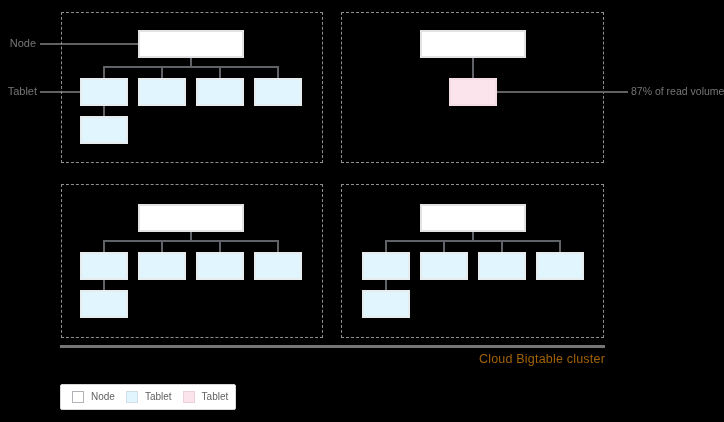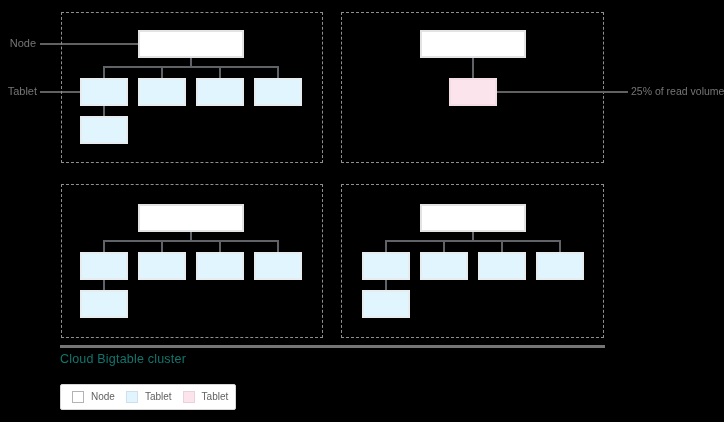--- a/index.html
+++ b/index.html
@@ -15,22 +15,22 @@
   .box.node{background:#ffffff;border:2px solid #e3e3e3;}
   .box.tablet{background:#e1f5fe;border:2px solid #e7edef;}
   .box.hot{background:#fce4ec;border:2px solid #f3dce3;}
   .cline{position:absolute;background:#5f6368;}
   .pline{position:absolute;background:#616161;}
   .side-label{
     position:absolute;color:#757575;font-size:11px;line-height:13px;white-space:nowrap;
   }
   .cluster-line{position:absolute;left:60px;top:345px;width:545px;height:3px;background:#757575;}
   .cluster-label{
-    position:absolute;left:60px;top:352px;width:545px;text-align:left;
-    color:#0f766e;font-size:12.5px;font-weight:500;letter-spacing:.2px;
+    position:absolute;left:60px;top:352px;width:545px;text-align:right;
+    color:#a16207;font-size:12.5px;font-weight:500;letter-spacing:.2px;
   }
   .legend{
     position:absolute;left:60px;top:384px;width:176px;height:26px;background:#ffffff;
     border:1px solid #d6d6d6;border-radius:2px;display:flex;align-items:center;
     padding-left:11px;gap:11px;
   }
   .legend-item{display:flex;align-items:center;gap:7px;}
   .swatch{width:12px;height:12px;flex:0 0 auto;}
   .swatch.sw-node{background:#ffffff;border:1px solid #b0b4b8;}
   .swatch.sw-tablet{background:#e1f5fe;border:1px solid #cfe0ea;}
@@ -64,21 +64,21 @@
   <div class="box tablet" style="left:138px;top:78px;width:48px;height:28px;"></div>
   <div class="box tablet" style="left:196px;top:78px;width:48px;height:28px;"></div>
   <div class="box tablet" style="left:254px;top:78px;width:48px;height:28px;"></div>
   <div class="cline" style="left:103px;top:106px;width:2px;height:10px;"></div>
   <div class="box tablet" style="left:80px;top:116px;width:48px;height:28px;"></div>
 
   <div class="box node" style="left:420px;top:30px;width:106px;height:28px;"></div>
   <div class="cline" style="left:472px;top:58px;width:2px;height:20px;"></div>
   <div class="box hot" style="left:449px;top:78px;width:48px;height:28px;"></div>
   <div class="pline" style="left:497px;top:91px;width:131px;height:2px;"></div>
-  <div class="side-label" style="left:631px;top:85px;font-size:10.5px;">25% of read volume</div>
+  <div class="side-label" style="left:631px;top:85px;font-size:10.5px;">87% of read volume</div>
 
   <div class="box node" style="left:138px;top:204px;width:106px;height:28px;"></div>
   <div class="cline" style="left:190px;top:232px;width:2px;height:10px;"></div>
   <div class="cline" style="left:103px;top:240px;width:176px;height:2px;"></div>
   <div class="cline" style="left:103px;top:240px;width:2px;height:12px;"></div>
   <div class="cline" style="left:161px;top:240px;width:2px;height:12px;"></div>
   <div class="cline" style="left:219px;top:240px;width:2px;height:12px;"></div>
   <div class="cline" style="left:277px;top:240px;width:2px;height:12px;"></div>
   <div class="box tablet" style="left:80px;top:252px;width:48px;height:28px;"></div>
   <div class="box tablet" style="left:138px;top:252px;width:48px;height:28px;"></div>

